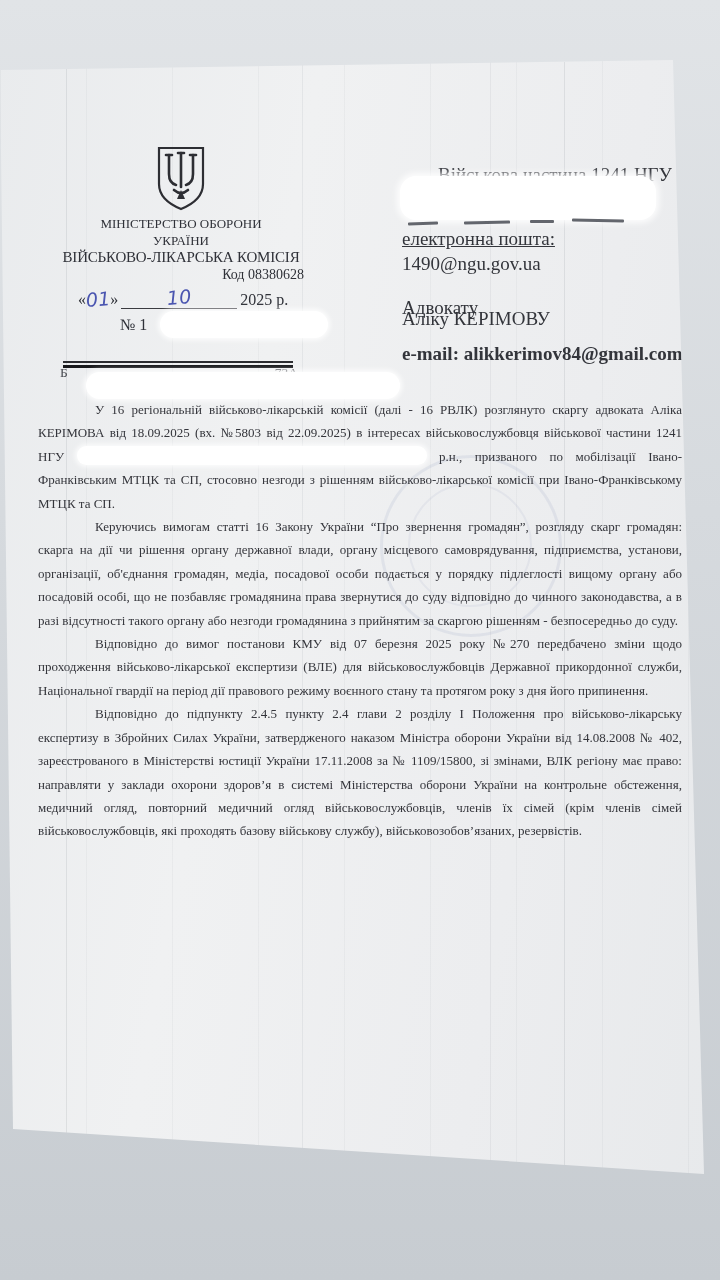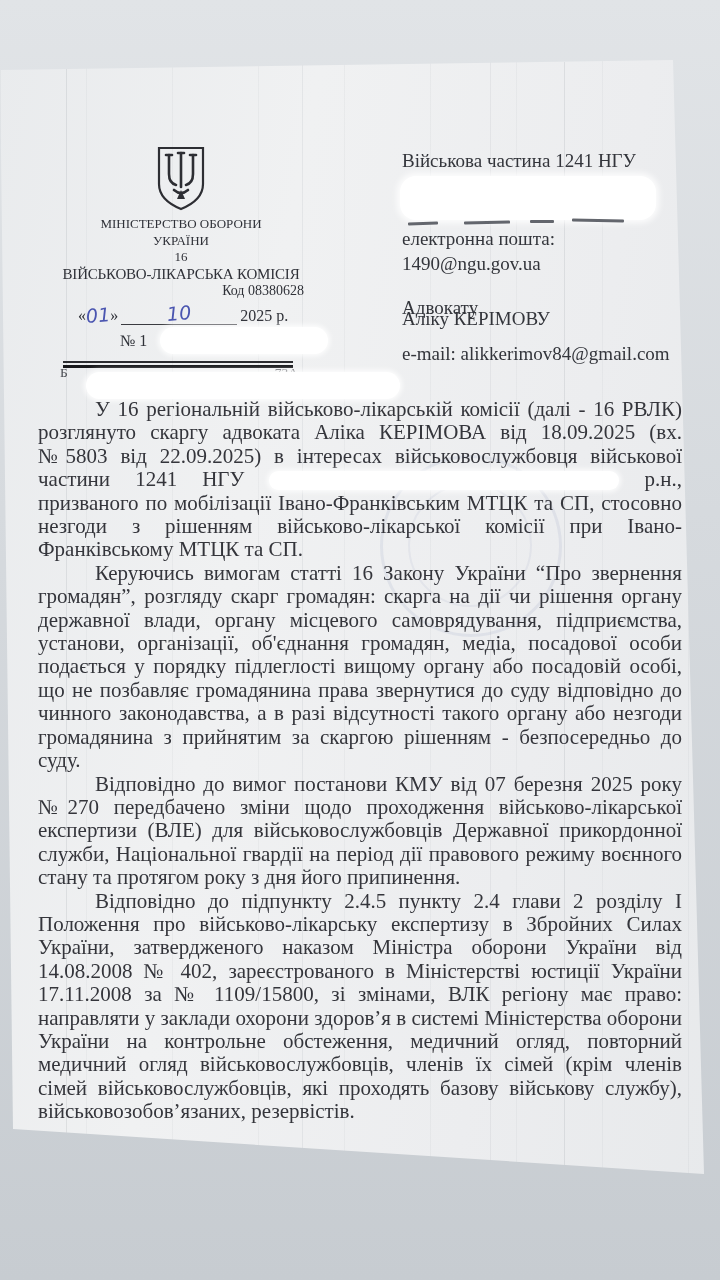--- a/index.html
+++ b/index.html
@@ -47,21 +47,21 @@
     border-radius:14px;box-shadow:0 0 5px 2px rgba(255,255,255,0.85);}
 
   
   .recipient{position:absolute;left:402px;top:147px;width:300px;color:#33353b;font-size:19px;}
   .r-line{position:absolute;left:0;white-space:nowrap;line-height:22px;}
   .r-blob{position:absolute;left:-2px;top:29px;width:256px;height:44px;background:#fff;
     border-radius:16px;box-shadow:0 0 6px 3px rgba(255,255,255,0.85);}
   .r-frag{position:absolute;height:2.5px;background:#63666d;border-radius:1px;}
 
   
-  .body-text{position:absolute;left:38px;top:398px;width:644px;font-size:21px;
+  .body-text{position:absolute;left:38px;top:398px;width:644px;font-size:13px;
     line-height:23.4px;text-align:justify;color:#34353b;}
   .body-text p{margin:0;text-indent:57px;}
   .redact-inline{display:inline-block;width:350px;height:19px;background:#fff;border-radius:10px;
     vertical-align:-4px;box-shadow:0 0 5px 2px rgba(255,255,255,0.8);}
 </style>
 </head>
 <body>
 
 <div class="stage">
   <div class="paper">
@@ -83,21 +83,20 @@
           <path d="M25 7 V41"></path>
           <path d="M10 9 H16"></path>
             <path d="M34 9 H40"></path>
             <path d="M22 7 H28"></path>
           <path d="M18 44 Q25 50 32 44"></path>
         </g>
         <path d="M25 44 L21 53 H29 Z" fill="#2d2e33"></path>
       </svg>
       <div class="lh-org">МІНІСТЕРСТВО ОБОРОНИ</div>
       <div class="lh-org">УКРАЇНИ</div>
-      <div class="lh-org">16</div>
       <div class="lh-org-sm">ВІЙСЬКОВО-ЛІКАРСЬКА КОМІСІЯ</div>
       <div class="lh-code">Код 08380628</div>
 
       <div class="date-line">
         <span>«</span>
           <span class="hand">01</span>
           <span>»</span>
         <span class="month-slot"><span class="hand">10</span></span>
         <span>2025 р.</span>
       </div>
@@ -110,31 +109,31 @@
 
       <div class="rule"></div>
       <div class="addr-line">
         <span>Б</span>
         <span>73А</span>
       </div>
       <div class="addr-blob"></div>
     </div>
 
     <div class="recipient">
-      <div class="r-line" style="top:3px;">Військова частина 1241 НГУ</div>
+      <div class="r-line" style="top:17px;margin-left:36px;">Військова частина 1241 НГУ</div>
       <div class="r-blob"></div>
       <span class="r-frag" style="left:6px;top:75px;width:30px;transform:rotate(-2deg);"></span>
       <span class="r-frag" style="left:62px;top:74px;width:46px;transform:rotate(-1deg);"></span>
       <span class="r-frag" style="left:128px;top:73px;width:24px;"></span>
       <span class="r-frag" style="left:170px;top:72px;width:52px;transform:rotate(1deg);"></span>
-      <div class="r-line" style="top:81px;">електронна пошта:</div>
+      <div class="r-line" style="top:81px;text-decoration:underline;">електронна пошта:</div>
       <div class="r-line" style="top:106px;">1490@ngu.gov.ua</div>
       <div class="r-line" style="top:150px;font-family:Liberation Serif, serif;">Адвокату</div>
       <div class="r-line" style="top:161px;">Аліку КЕРІМОВУ</div>
-      <div class="r-line" style="top:196px;">e-mail: alikkerimov84@gmail.com</div>
+      <div class="r-line" style="top:196px;font-weight:bold;">e-mail: alikkerimov84@gmail.com</div>
     </div>
 
     <div class="body-text">
       <p><span>У 16 регіональній військово-лікарській комісії (далі - 16 РВЛК) розглянуто скаргу адвоката Аліка КЕРІМОВА від 18.09.2025 (вх. №5803 від 22.09.2025) в інтересах військовослужбовця військової частини 1241 НГУ</span>
         <span class="redact-inline"></span>
         <span>р.н., призваного по мобілізації Івано-Франківським МТЦК та СП, стосовно незгоди з рішенням військово-лікарської комісії при Івано-Франківському МТЦК та СП.</span></p>
       <p>Керуючись вимогам статті 16 Закону України “Про звернення громадян”, розгляду скарг громадян: скарга на дії чи рішення органу державної влади, органу місцевого самоврядування, підприємства, установи, організації, об'єднання громадян, медіа, посадової особи подається у порядку підлеглості вищому органу або посадовій особі, що не позбавляє громадянина права звернутися до суду відповідно до чинного законодавства, а в разі відсутності такого органу або незгоди громадянина з прийнятим за скаргою рішенням - безпосередньо до суду.</p>
       <p>Відповідно до вимог постанови КМУ від 07 березня 2025 року №270 передбачено зміни щодо проходження військово-лікарської експертизи (ВЛЕ) для військовослужбовців Державної прикордонної служби, Національної гвардії на період дії правового режиму воєнного стану та протягом року з дня його припинення.</p>
       <p>Відповідно до підпункту 2.4.5 пункту 2.4 глави 2 розділу І Положення про військово-лікарську експертизу в Збройних Силах України, затвердженого наказом Міністра оборони України від 14.08.2008 № 402, зареєстрованого в Міністерстві юстиції України 17.11.2008 за № 1109/15800, зі змінами, ВЛК регіону має право: направляти у заклади охорони здоров’я в системі Міністерства оборони України на контрольне обстеження, медичний огляд, повторний медичний огляд військовослужбовців, членів їх сімей (крім членів сімей військовослужбовців, які проходять базову військову службу), військовозобов’язаних, резервістів.</p>
     </div>

